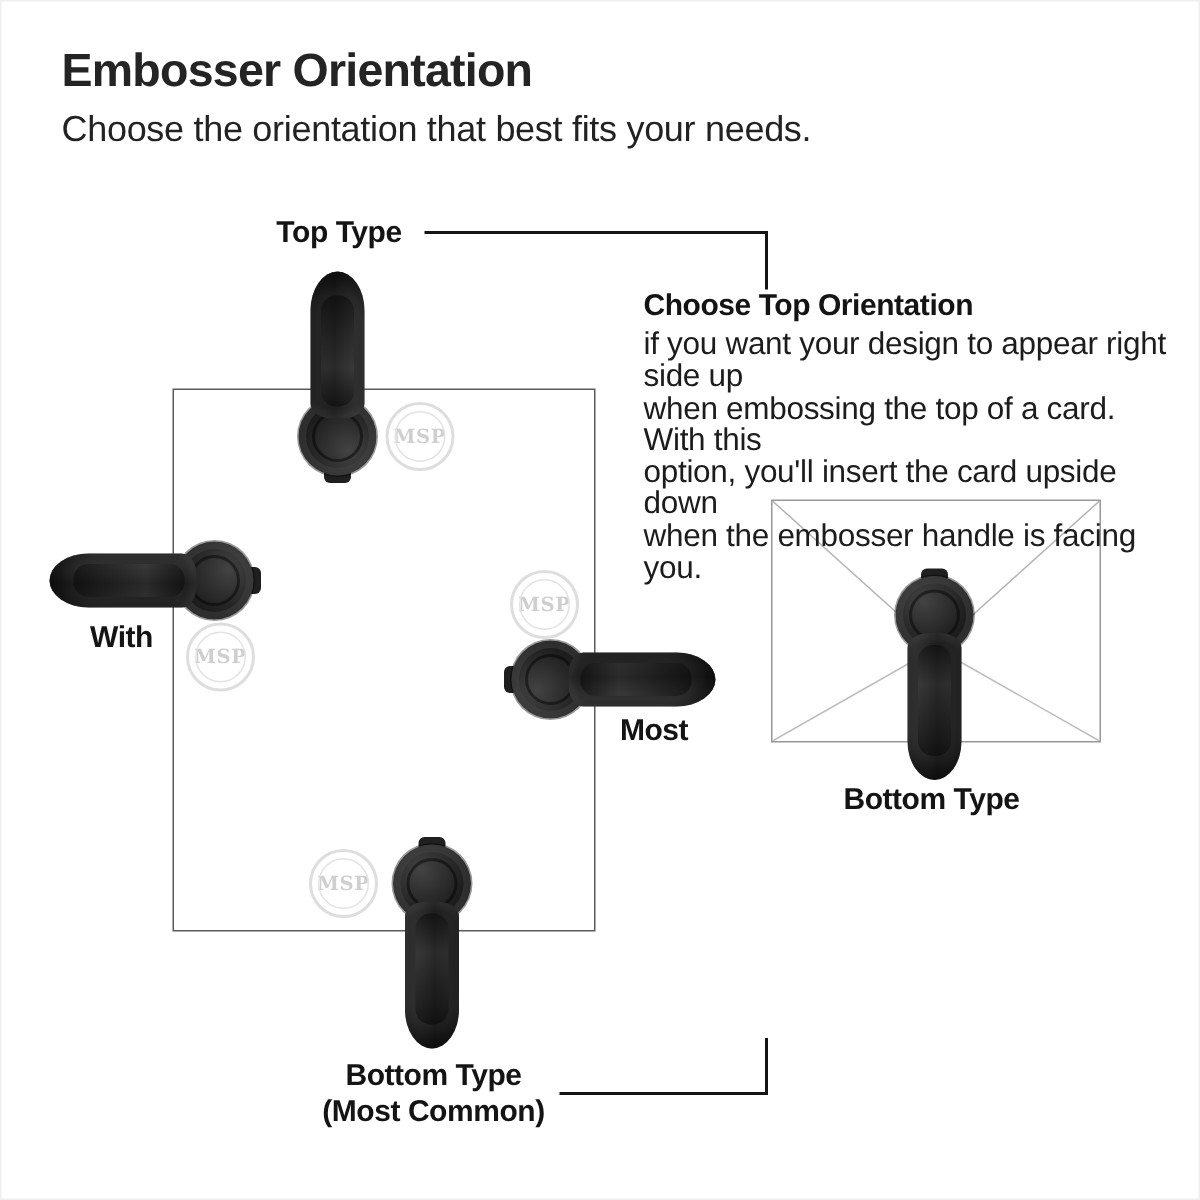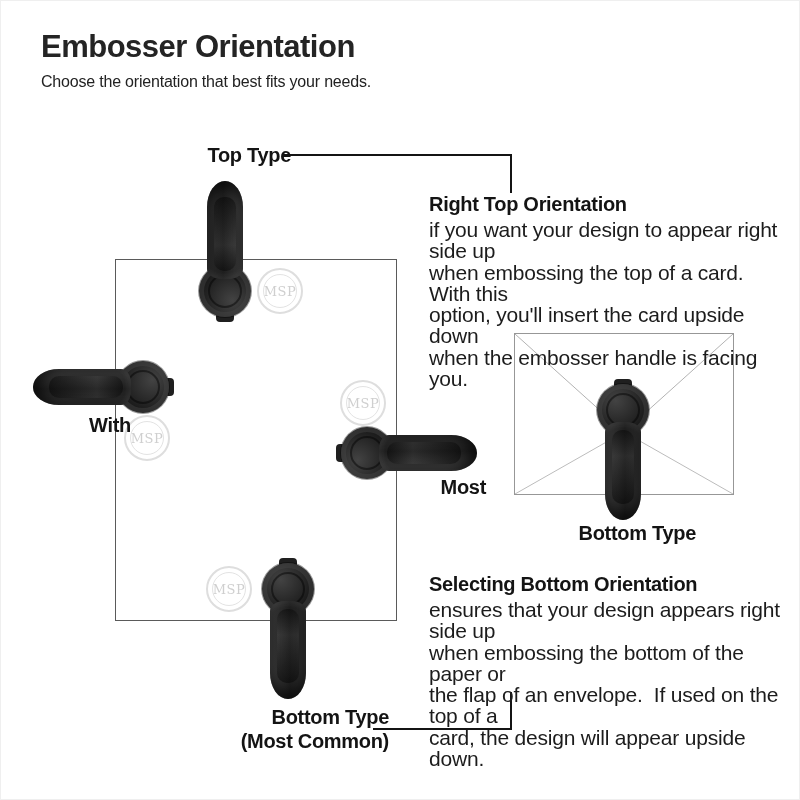--- a/index.html
+++ b/index.html
@@ -7,21 +7,21 @@
     position:relative;width:800px;height:800px;background:#ffffff;
     font-family:"Liberation Sans",sans-serif;color:#1d1d1d;overflow:hidden;
     border:1px solid #efefef;box-sizing:border-box;padding-left:12px;
   }
   
   .title{
     position:absolute;left:40px;top:28px;font-size:31px;font-weight:700;
     letter-spacing:-0.5px;color:#242424;margin:0;
   }
   .subtitle{
-    position:absolute;left:40px;top:72px;font-size:16px;color:#222;margin:0;
+    position:absolute;left:40px;top:72px;font-size:24px;color:#222;margin:0;
     letter-spacing:-0.2px;
   }
   
   .paper{
     position:absolute;left:114px;top:258px;width:280px;height:360px;
     background:#fff;border:1px solid #5a5a5a;z-index:1;
   }
   .envelope{
     position:absolute;left:513px;top:332px;width:218px;height:160px;
     background:#fff;border:1px solid #979797;z-index:1;
@@ -31,21 +31,21 @@
   .seal{
     position:absolute;width:46px;height:46px;border-radius:50%;
     border:2px solid #dedede;z-index:2;box-sizing:border-box;
     display:flex;align-items:center;justify-content:center;
   }
   .seal::before{
     content:"";position:absolute;inset:4px;border-radius:50%;
     border:1.5px solid #e3e3e3;
   }
   .seal span{
-    font-family:"DejaVu Serif",serif;font-size:13px;font-weight:400;
+    font-family:"DejaVu Serif",serif;font-size:13px;font-weight:700;
     color:#cfcfcf;letter-spacing:.5px;
   }
   
   .embosser{position:absolute;width:56px;height:150px;transform-origin:28px 28px;z-index:3;}
   .emb-tab{
     position:absolute;top:-3px;left:19px;width:18px;height:10px;
     background:#1f1f1f;border-radius:4px;
   }
   .emb-head{
     position:absolute;top:2px;left:2px;width:52px;height:52px;border-radius:50%;
@@ -63,21 +63,21 @@
     box-shadow:inset 0 -8px 10px rgba(0,0,0,.55), inset 0 4px 4px rgba(255,255,255,.06);
   }
   .emb-handle::after{
     content:"";position:absolute;left:7px;right:7px;top:8px;bottom:16px;
     border-radius:10px;
     background:linear-gradient(180deg,rgba(0,0,0,.38),rgba(255,255,255,.05) 35%,rgba(0,0,0,.42));
   }
   
   .lbl{
     position:absolute;font-size:20px;font-weight:700;color:#141414;
-    letter-spacing:-0.3px;text-align:right;line-height:24px;z-index:4;
+    letter-spacing:-0.3px;text-align:center;line-height:24px;z-index:4;
     white-space:pre-line;
   }
   
   .conn{position:absolute;z-index:4;}
   .conn-top{left:282px;top:153px;width:227px;height:37px;
     border-top:2px solid #141414;border-right:2px solid #141414;}
   .conn-bottom{left:372px;top:691px;width:137px;height:36px;
     border-bottom:2px solid #141414;border-right:2px solid #141414;}
   
   .note{position:absolute;left:428px;width:362px;z-index:4;}
@@ -132,21 +132,21 @@
   <div class="lbl" style="left:30px;top:412px;width:100px;">With</div>
   <div class="lbl" style="left:385px;top:474px;width:100px;">Most</div>
   <div class="lbl" style="left:188px;top:704px;width:200px;">Bottom Type
 (Most Common)</div>
   <div class="lbl" style="left:545px;top:520px;width:150px;">Bottom Type</div>
 
   <div class="conn conn-top"></div>
   <div class="conn conn-bottom"></div>
 
   <div class="note" style="top:192px;">
-    <div class="note-h">Right Top Orientation</div>
+    <div class="note-h">Choose Top Orientation</div>
     <div class="note-b">if you want your design to appear right side up
 when embossing the top of a card.  With this
 option, you'll insert the card upside down
 when the embosser handle is facing you.</div>
   </div>
 
   <div class="envelope">
     <svg width="218" height="160" viewBox="0 0 218 160">
       <line x1="0" y1="0" x2="109" y2="98" stroke="#b3b3b3" stroke-width="1"></line>
       <line x1="218" y1="0" x2="109" y2="98" stroke="#b3b3b3" stroke-width="1"></line>
@@ -154,21 +154,14 @@
       <line x1="218" y1="160" x2="109" y2="98" stroke="#bcbcbc" stroke-width="1"></line>
     </svg>
   </div>
 
   <div class="embosser" style="left:594px;top:381px;">
     <div class="emb-tab"></div>
     <div class="emb-head"></div>
     <div class="emb-handle"></div>
   </div>
 
-  <div class="note" style="top:572px;">
-    <div class="note-h">Selecting Bottom Orientation</div>
-    <div class="note-b">ensures that your design appears right side up
-when embossing the bottom of the paper or
-the flap of an envelope.  If used on the top of a
-card, the design will appear upside down.</div>
-  </div>
 
 </div>
 
 </body></html>

